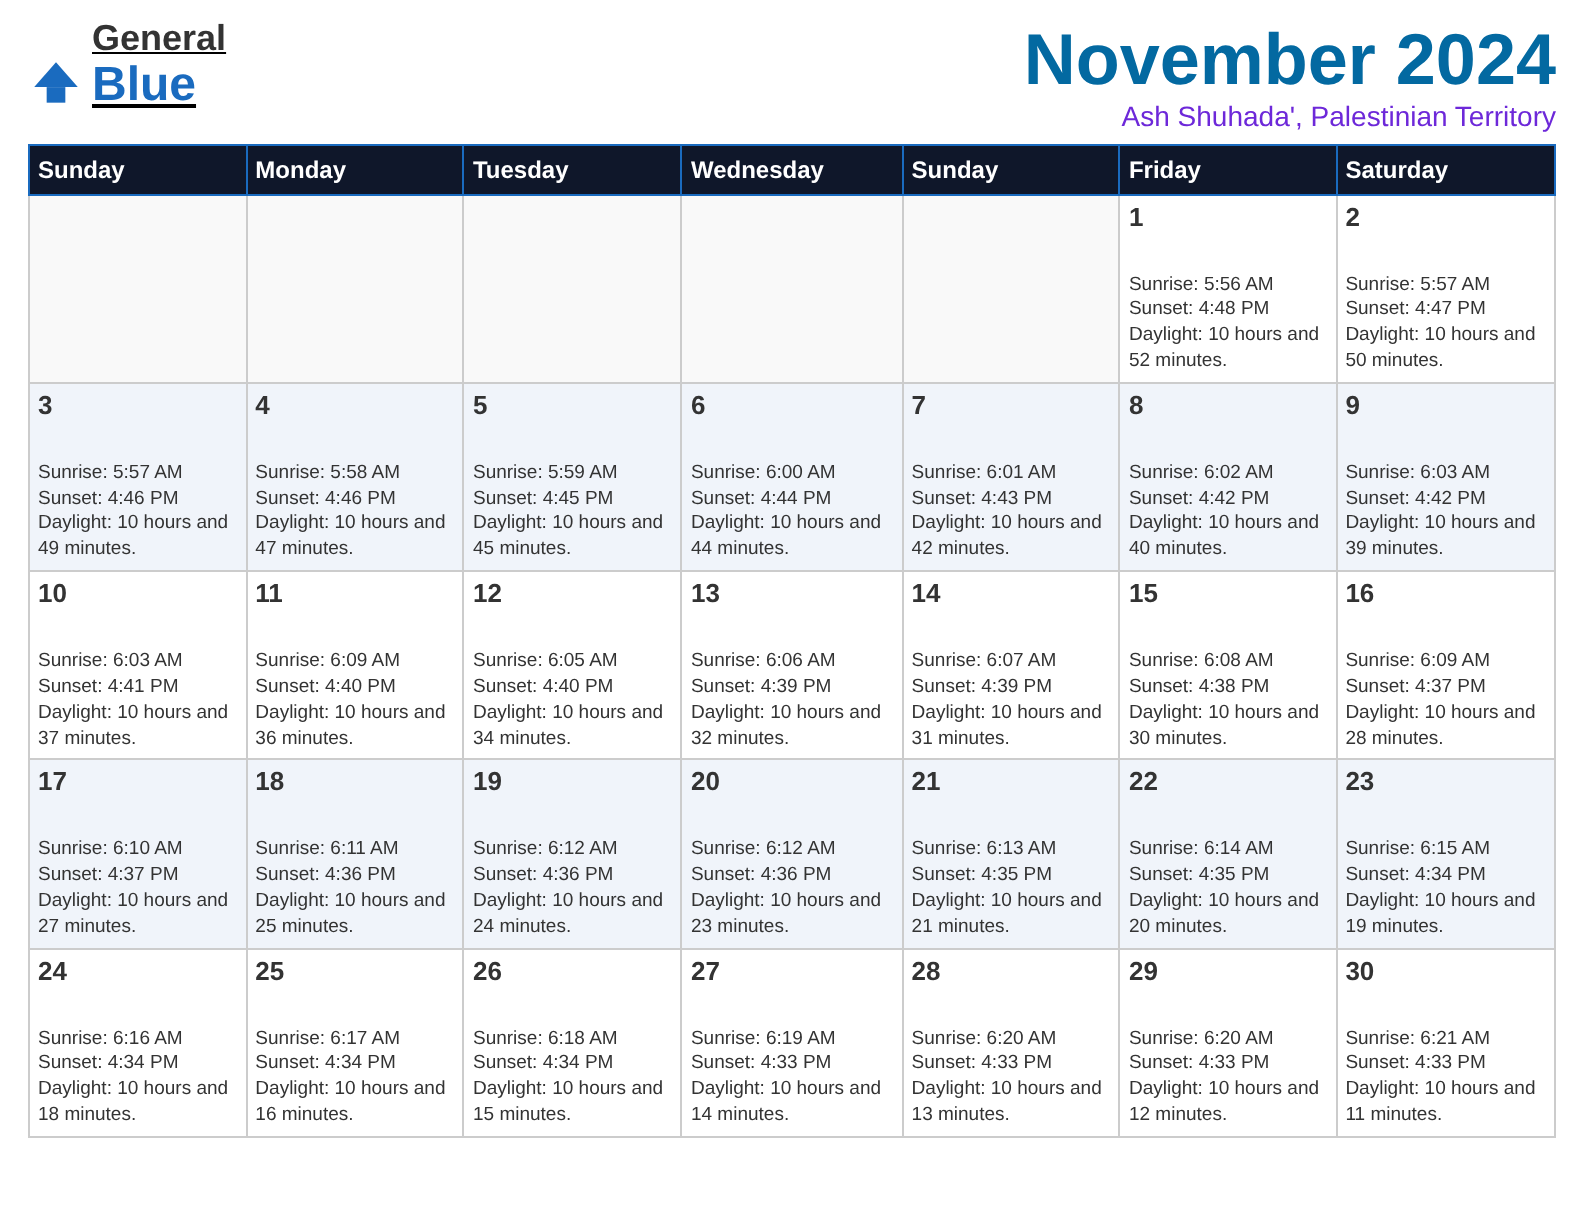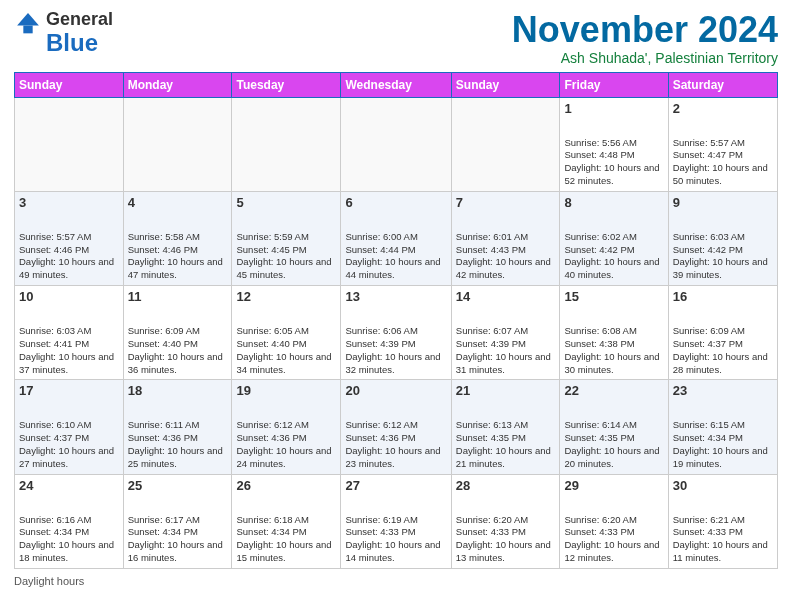--- a/index.html
+++ b/index.html
@@ -16,22 +16,23 @@
       padding: 10px 14px;
     }
     .header {
       display: flex;
       justify-content: space-between;
       align-items: flex-start;
       margin-bottom: 6px;
     }
     .logo {
       display: flex;
-      align-items: flex-start;
+      align-items: flex-end;
       gap: 4px;
+      text-decoration: underline;
     }
     .logo-text {
       display: flex;
       flex-direction: column;
       line-height: 1.1;
     }
     .logo-general {
       font-size: 18px;
       font-weight: bold;
       color: #333;
@@ -49,28 +50,28 @@
       text-align: right;
     }
     .month-title {
       font-size: 36px;
       font-weight: bold;
       color: #0369a1;
       line-height: 1.1;
     }
     .subtitle {
       font-size: 14px;
-      color: #15803d;
+      color: #6d28d9;
     }
     .calendar {
       width: 100%;
       border-collapse: collapse;
     }
     .calendar th {
-      background: #d946ef;
+      background: #0f172a;
       color: #fff;
       font-size: 12px;
       font-weight: bold;
       padding: 5px 4px;
       text-align: left;
       border: 1px solid #1a6bbf;
     }
     .calendar td {
       vertical-align: top;
       border: 1px solid #ccc;
@@ -360,16 +361,13 @@
             <span class="day-num">30</span>
             <div class="day-info">Sunrise: 6:21 AM
 Sunset: 4:33 PM
 Daylight: 10 hours
 and 11 minutes.</div>
           </td>
         </tr>
       </tbody>
   </table>
 
-  <div class="footer">
-    <span>Daylight hours</span>
-  </div>
 </div>
 
 </body></html>

